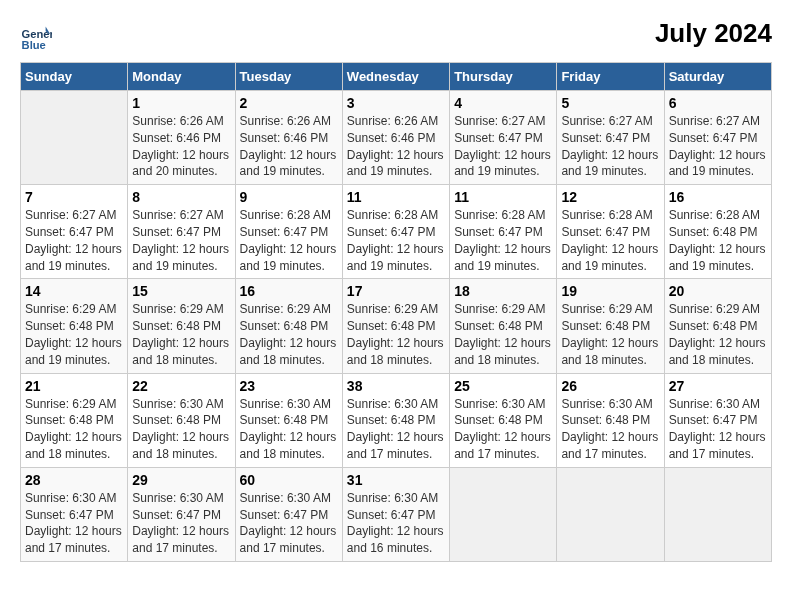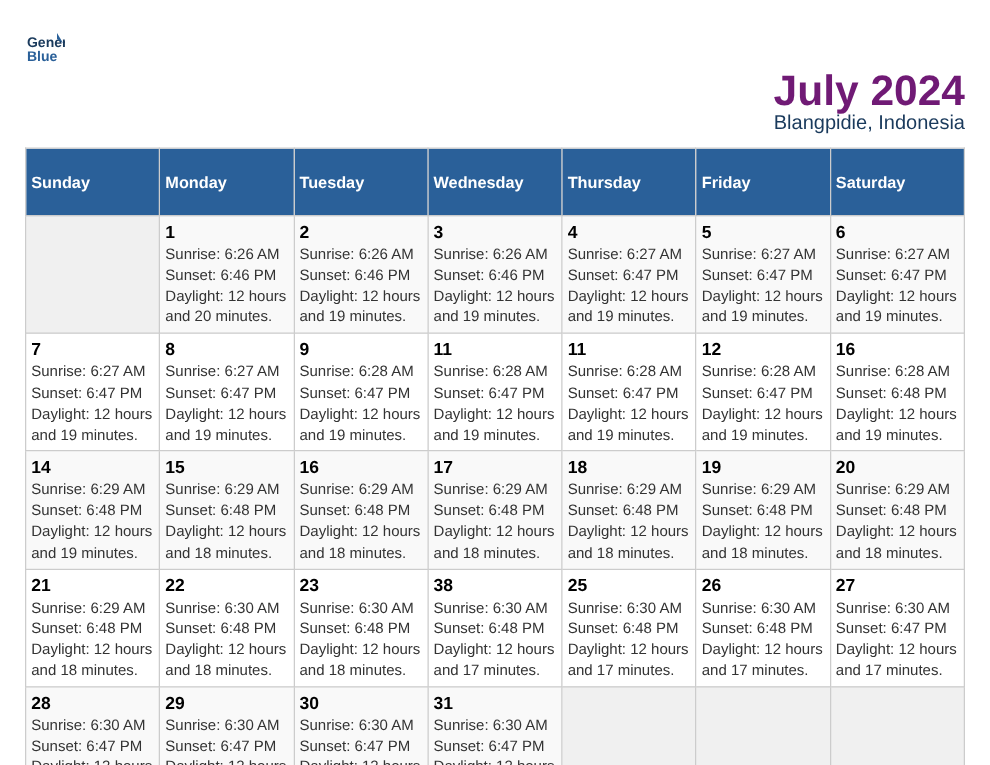--- a/index.html
+++ b/index.html
@@ -22,40 +22,39 @@
       gap: 4px;
     }
     .logo-icon {
       width: 32px;
       height: 32px;
     }
     .title-block {
       text-align: right;
     }
     .month-title {
-      font-size: 34px;
+      font-size: 26px;
       font-weight: bold;
-      color: #701a75;
+      color: #000000;
       line-height: 1;
-      margin-top: 36px;
     }
     .subtitle {
       font-size: 16px;
       color: #1a3a5c;
       font-weight: normal;
     }
     table {
       width: 100%;
       border-collapse: collapse;
       font-size: 11px;
     }
     thead tr th {
       background: #2a6099;
       color: #fff;
-      padding: 19px 4px;
+      padding: 6px 4px;
       text-align: left;
       font-size: 13px;
       font-weight: bold;
       border: 1px solid #ccc;
     }
     tbody tr td {
       border: 1px solid #ccc;
       vertical-align: top;
       padding: 4px 4px 4px 4px;
       width: calc(100% / 7);
@@ -87,21 +86,20 @@
 <div class="header">
   <div class="logo">
     <svg class="logo-icon" viewBox="0 0 40 40">
       <text x="2" y="22" font-size="14" font-weight="bold" fill="#1a3a5c">General</text>
       <text x="2" y="36" font-size="14" font-weight="bold" fill="#2a6099">Blue</text>
       <polygon points="32,8 38,18 32,14" fill="#2a6099"></polygon>
     </svg>
   </div>
   <div class="title-block">
     <div class="month-title">July 2024</div>
-    <div class="subtitle">Blangpidie, Indonesia</div>
   </div>
 </div>
 
 <table>
   <thead>
     <tr id="header-row">
         <th>Sunday</th>
         <th>Monday</th>
         <th>Tuesday</th>
         <th>Wednesday</th>
@@ -318,21 +316,21 @@
 and 17 minutes.</div>
         </td>
         <td>
           <span class="day-number">29</span>
           <div class="day-info" style="white-space: pre-line;">Sunrise: 6:30 AM
 Sunset: 6:47 PM
 Daylight: 12 hours
 and 17 minutes.</div>
         </td>
         <td>
-          <span class="day-number">30</span>
+          <span class="day-number">60</span>
           <div class="day-info" style="white-space: pre-line;">Sunrise: 6:30 AM
 Sunset: 6:47 PM
 Daylight: 12 hours
 and 17 minutes.</div>
         </td>
         <td>
           <span class="day-number">31</span>
           <div class="day-info" style="white-space: pre-line;">Sunrise: 6:30 AM
 Sunset: 6:47 PM
 Daylight: 12 hours

